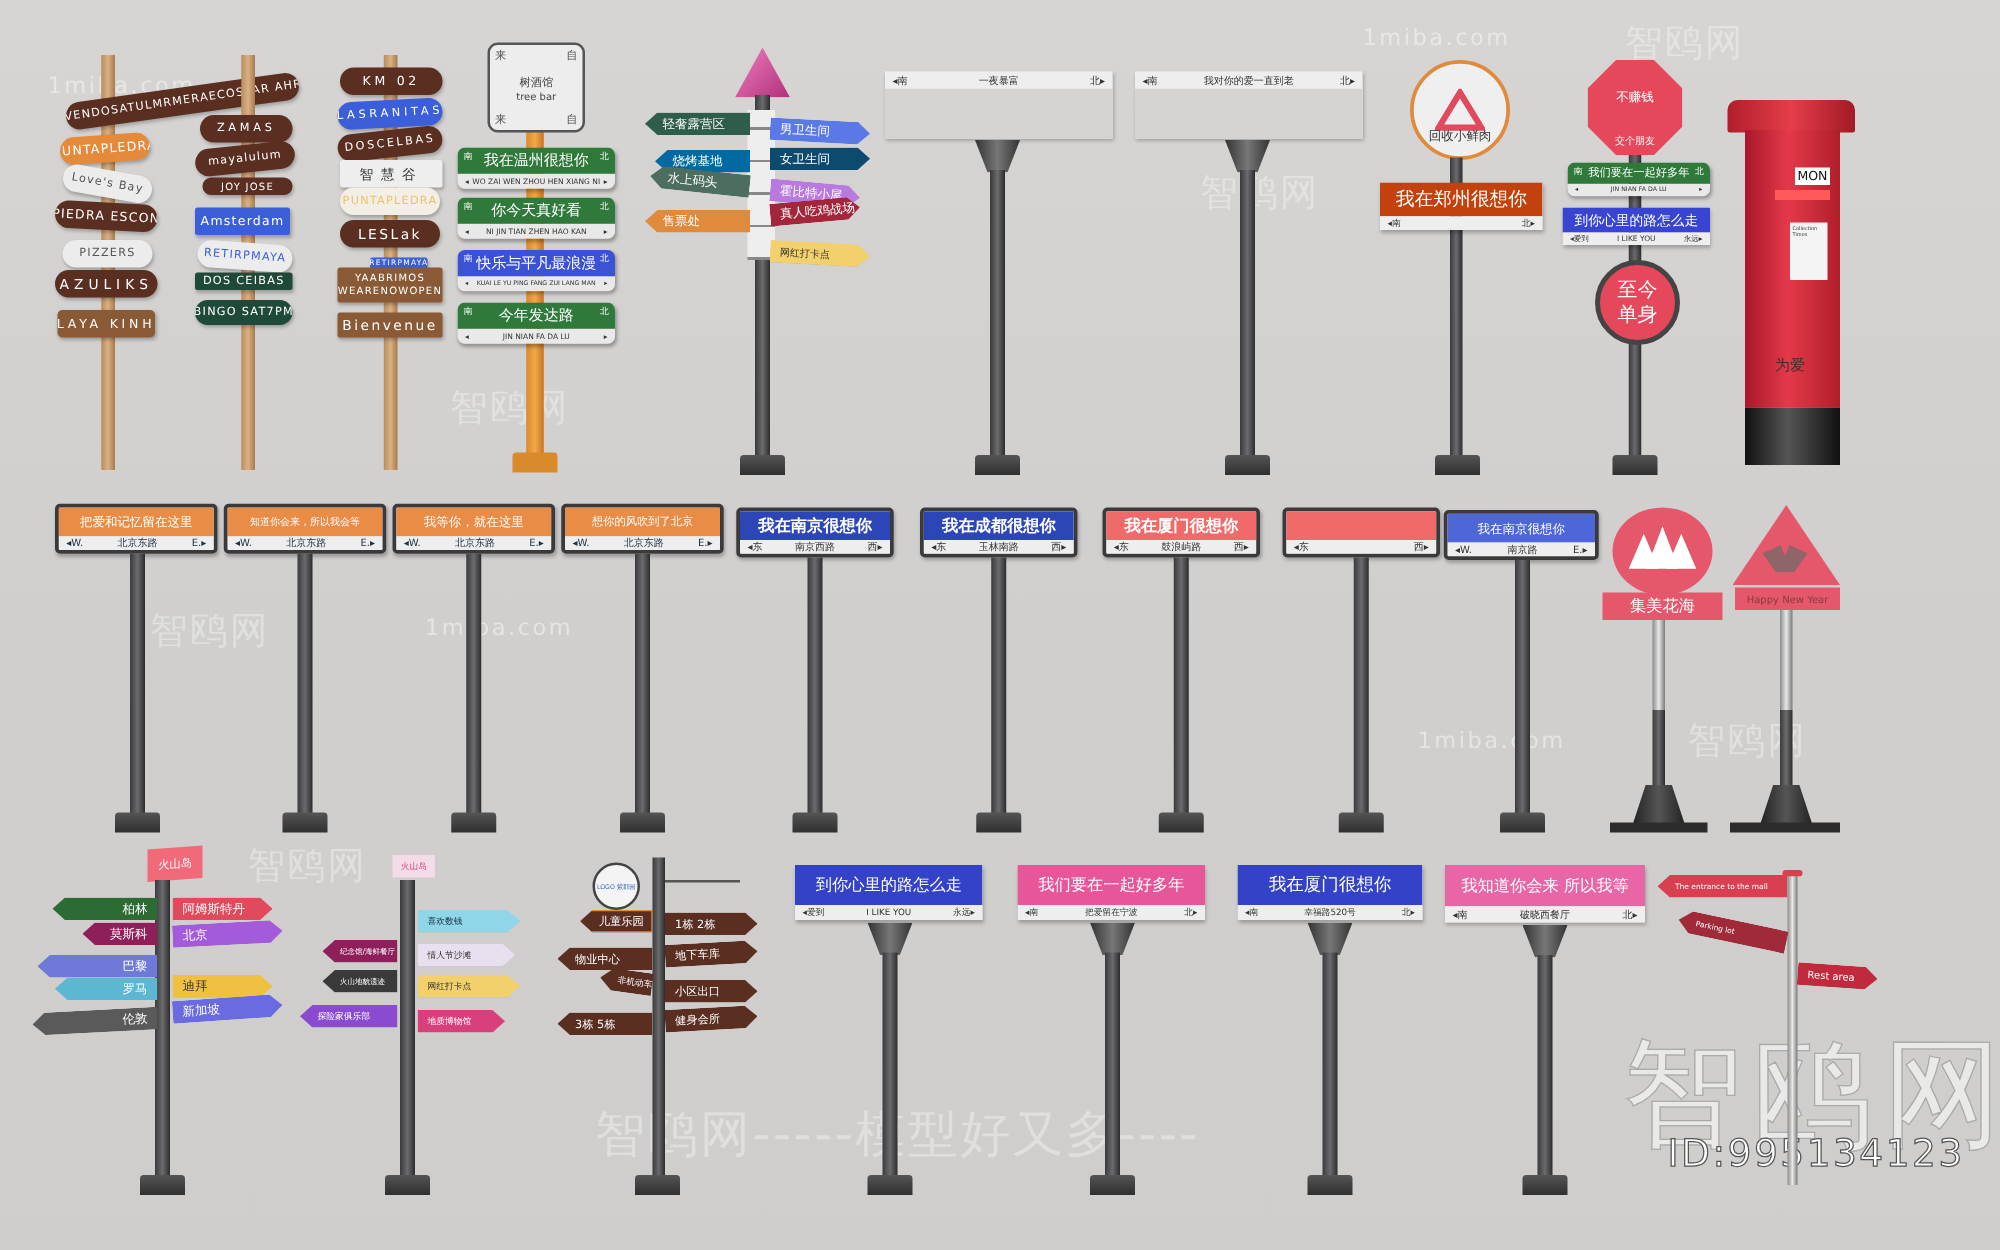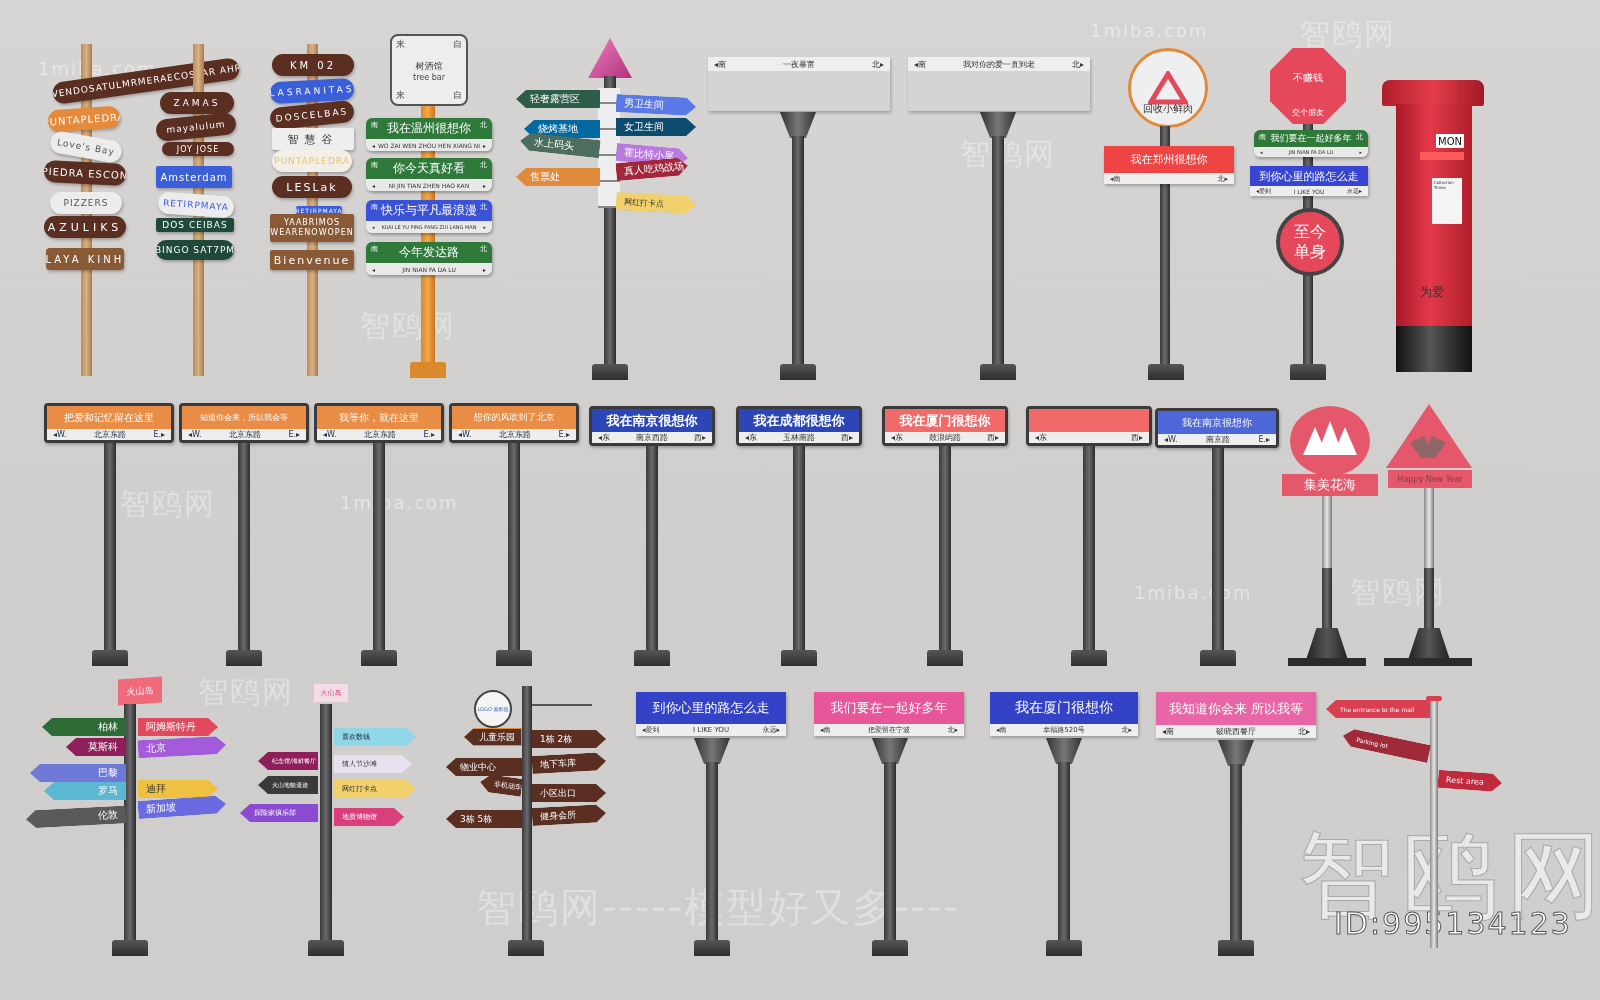--- a/index.html
+++ b/index.html
@@ -200,21 +200,21 @@
 <div>
   <div class="circle" style="left:1128px;top:48px;width:80px;height:80px;background:#efefef;border:3px solid #e08a3c;">
     <svg width="40" height="34" viewBox="0 0 40 34">
         <polygon points="20,3 37,31 3,31" fill="none" stroke="#e04a5c" stroke-width="5"></polygon>
       </svg>
   </div>
   <div class="abs" style="left:1132px;top:102px;width:72px;text-align:center;font-size:10px;color:#333;">回收小鲜肉</div>
   <div class="pole-dark" style="left:1160px;top:126px;height:244px;width:10px;"></div>
   <div class="base-foot" style="left:1148px;top:364px;"></div>
   <div class="rsign" style="left:1104px;top:146px;width:130px;height:38px;">
-    <div class="main" style="height:27px;background:#ef4444;font-size:11px;font-family:Liberation Mono, monospace;">我在郑州很想你</div>
+    <div class="main" style="height:27px;background:#c2410c;font-size:15px;font-family:Liberation Mono, monospace;">我在郑州很想你</div>
     <div class="sub" style="height:11px;font-size:7px;">
         <span>◂南</span>
         <span>北▸</span>
       </div>
   </div>
 </div>
 
 <div>
   <div class="pole-dark" style="left:1303px;top:116px;height:254px;width:10px;"></div>
   <div class="base-foot" style="left:1290px;top:364px;"></div>

